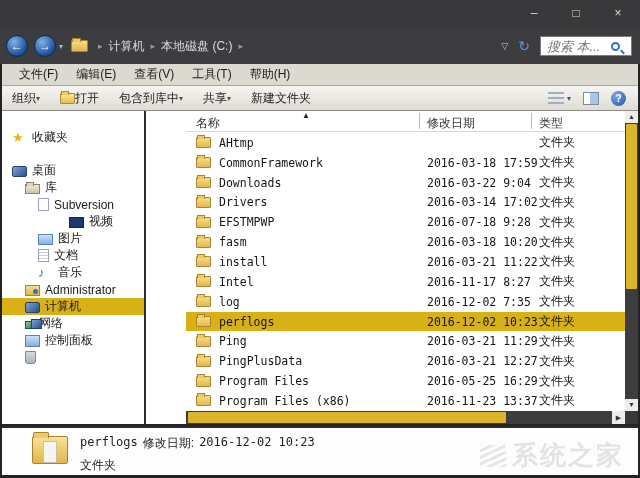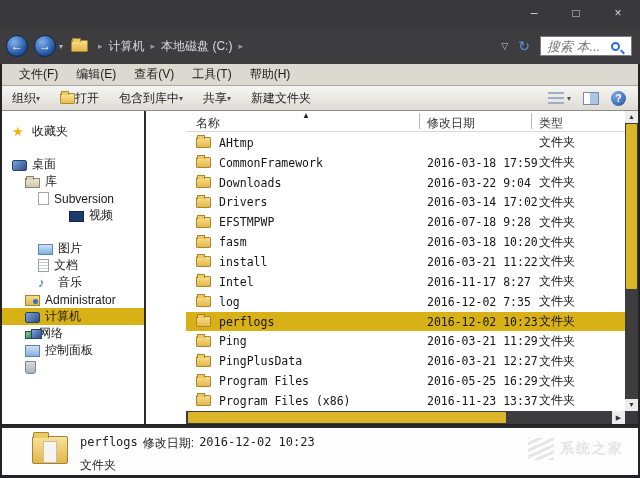--- a/index.html
+++ b/index.html
@@ -39,21 +39,21 @@
   .tb-folder { position:relative; width:15px; height:11px; background:linear-gradient(#fbe49a,#e8bd4e); border:1px solid #b08a30; border-radius:1px; }
   .tb-folder::before { content:""; position:absolute; top:-3px; left:0; width:6px; height:3px; background:#eccb62; border:1px solid #b08a30; border-bottom:none; }
   .tb-right { margin-left:auto; display:flex; align-items:center; gap:12px; padding-right:12px; }
   .tb-views { width:16px; height:12px; background:repeating-linear-gradient(#9db0c8 0 2px, transparent 2px 5px); }
   .tb-preview { width:16px; height:13px; background:#fff; border:1px solid #7a8aa0; display:flex; }
   .tb-preview::after { content:""; margin-left:auto; width:8px; height:100%; background:#a9c6e8; }
   .tb-help { width:15px; height:15px; border-radius:50%; background:radial-gradient(circle at 35% 30%, #7fa8e8, #1d4f9c); color:#fff; font-size:10px; font-weight:bold; text-align:center; line-height:15px; }
 
   
   .main { position:absolute; left:2px; top:111px; width:636px; height:313px; background:#fff; }
-  .sidebar { position:absolute; left:0; top:0; width:144px; height:313px; background:#fff; border-right:2px solid #2c2c2e; overflow:hidden; padding-top:12px; }
+  .sidebar { position:absolute; left:0; top:0; width:144px; height:313px; background:#fff; border-right:2px solid #2c2c2e; overflow:hidden; padding-top:18px; }
   .side-item { display:flex; align-items:center; height:17px; font-size:12px; color:#1a1a1a; white-space:nowrap; }
   .side-item.gap { margin-bottom:16px; }
   .side-item.sel { background:#d8b117; }
   .side-label { margin-left:5px; }
 
   .ico { width:15px; height:13px; flex:0 0 auto; position:relative; display:inline-block; }
   .star-icon::before { content:"★"; color:#f0b400; font-size:13px; line-height:13px; }
   .desktop-icon, .computer-icon { height:11px; margin-top:1px; background:linear-gradient(135deg,#7ea4d8,#2c4f8e); border:1px solid #23406e; border-radius:2px; }
   .libraries-icon { height:10px; margin-top:2px; background:linear-gradient(#eee8d6,#cdc6ac); border:1px solid #8b8468; }
   .libraries-icon::before { content:""; position:absolute; top:-3px; left:0; width:6px; height:3px; background:#ddd5bc; border:1px solid #8b8468; border-bottom:none; }
@@ -102,21 +102,21 @@
   .dp-folder { position:absolute; left:30px; top:8px; width:36px; height:28px; background:linear-gradient(#f9e29a,#e2b64a); border:1px solid #a8822e; border-radius:2px; }
   .dp-folder::before { content:""; position:absolute; top:-5px; left:0; width:14px; height:5px; background:#eccb62; border:1px solid #a8822e; border-bottom:none; border-radius:2px 2px 0 0; }
   .dp-folder::after { content:""; position:absolute; left:10px; top:4px; width:12px; height:20px; background:#f4f4f0; border:1px solid #c8c0a0; }
   .dp-text { position:absolute; left:78px; top:7px; font-size:12px; color:#222; }
   .dp-line1 { display:flex; gap:5px; }
   .dp-name { font-family:"DejaVu Sans Mono", monospace; }
   .dp-type { margin-top:5px; }
 
   .watermark { position:absolute; right:14px; top:10px; display:flex; align-items:center; gap:6px; opacity:0.22; }
   .wm-logo { width:26px; height:22px; background:repeating-linear-gradient(-25deg,#9a9a9a 0 3px,transparent 3px 6px); }
-  .wm-text { font-size:14px; font-weight:bold; color:#8a8a8a; letter-spacing:2px; }
+  .wm-text { font-size:26px; font-weight:bold; color:#8a8a8a; letter-spacing:2px; }
 
   .bottom-frame { position:absolute; left:0; top:475px; width:640px; height:3px; background:#232325; }
 </style>
 </head>
 <body>
 
 <div class="titlebar">
   <div class="winbtns">
     <span class="winbtn">–</span>
     <span class="winbtn">□</span>
@@ -199,21 +199,21 @@
         <span class="side-label">库</span>
       </div>
       <div class="side-item" style="padding-left: 36px;">
         <span class="ico library-icon"></span>
         <span class="side-label">Subversion</span>
       </div>
       <div class="side-item" style="padding-left: 36px; justify-content: center;">
         <span class="ico videos-icon"></span>
         <span class="side-label">视频</span>
       </div>
-      <div class="side-item" style="padding-left: 36px; margin-top: 16px;">
+      <div class="side-item" style="padding-left: 36px;">
         <span class="ico pictures-icon"></span>
         <span class="side-label">图片</span>
       </div>
       <div class="side-item" style="padding-left: 36px;">
         <span class="ico documents-icon"></span>
         <span class="side-label">文档</span>
       </div>
       <div class="side-item" style="padding-left: 36px;">
         <span class="ico music-icon"></span>
         <span class="side-label">音乐</span>

